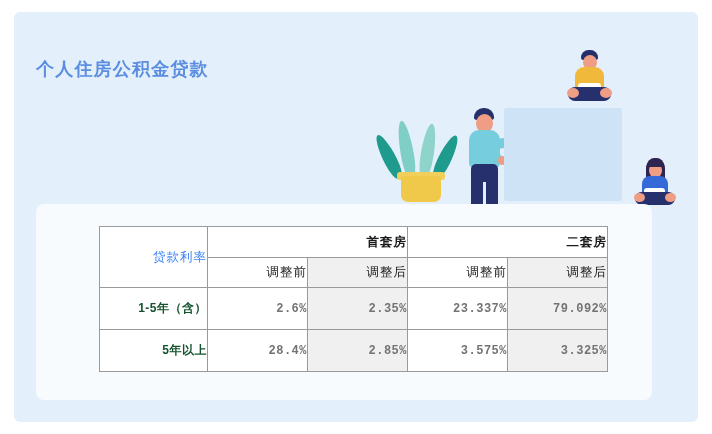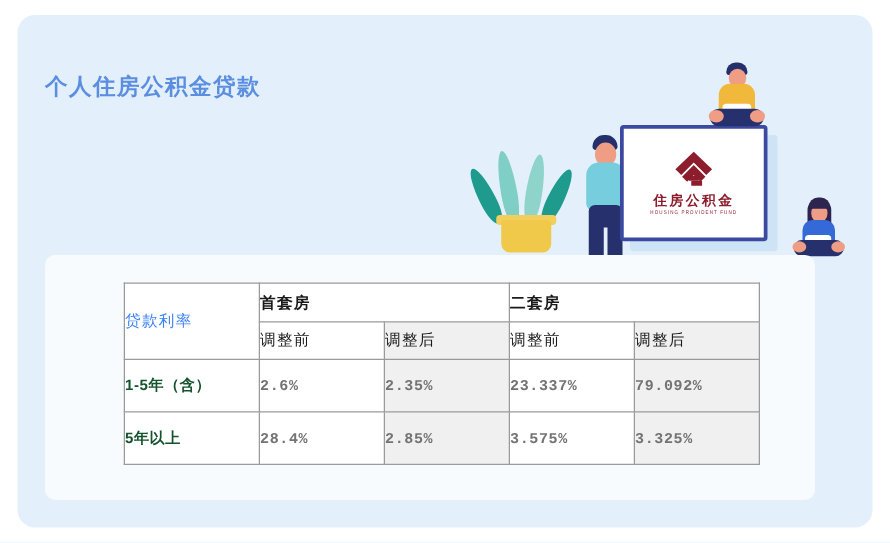--- a/index.html
+++ b/index.html
@@ -14,21 +14,21 @@
     overflow: hidden;
   }
 
   #poster {
     position: absolute;
     left: 14px;
     top: 12px;
     width: 684px;
     height: 410px;
     background: #e3f0fb;
-    border-radius: 14px;
+    border-radius: 6px;
     overflow: hidden;
   }
 
   
   #title-block {
     position: absolute;
     left: 22px;
     top: 42px;
     z-index: 6;
   }
@@ -279,21 +279,21 @@
 
   #rate-table {
     position: absolute;
     left: 63px;
     top: 22px;
     border-collapse: collapse;
     table-layout: fixed;
   }
   #rate-table td, #rate-table th {
     border: 1px solid #9a9a9a;
-    text-align: left;
+    text-align: right;
     vertical-align: middle;
     background: #ffffff;
     font-family: "Liberation Sans", "DejaVu Sans", sans-serif;
     padding: 0;
   }
   #rate-table .h-main {
     font-size: 12.5px;
     font-weight: bold;
     color: #1a1a1a;
     letter-spacing: 1px;
@@ -358,32 +358,20 @@
       <div class="legs"></div>
       <div class="leg-split"></div>
       <div class="arm-back"></div>
       <div class="hand2"></div>
       <div class="arm-front"></div>
       <div class="hand"></div>
     </div>
 
     <div id="panel-shadow"></div>
 
-    <div id="panel">
-      <div id="panel-inner">
-        <svg id="fund-logo-mark" viewBox="0 0 100 96">
-          <path d="M50 4 L94 46 L80 60 L50 30 L20 60 L6 46 Z" fill="#8d1d2c"></path>
-          <path d="M50 36 L78 64 L66 76 L50 60 L34 76 L22 64 Z" fill="#8d1d2c"></path>
-          <path d="M38 62 L62 62 L62 74 L38 74 Z" fill="#8d1d2c"></path>
-          <path d="M44 74 L70 74 L70 86 L44 86 Z" fill="#8d1d2c"></path>
-        </svg>
-        <div id="fund-logo-cn">住房公积金</div>
-        <div id="fund-logo-en">HOUSING PROVIDENT FUND</div>
-      </div>
-    </div>
 
     <div id="person-top">
       <div class="hair"></div>
       <div class="head"></div>
       <div class="torso"></div>
       <div class="lap"></div>
       <div class="legs"></div>
       <div class="foot-l"></div>
       <div class="foot-r"></div>
     </div>

